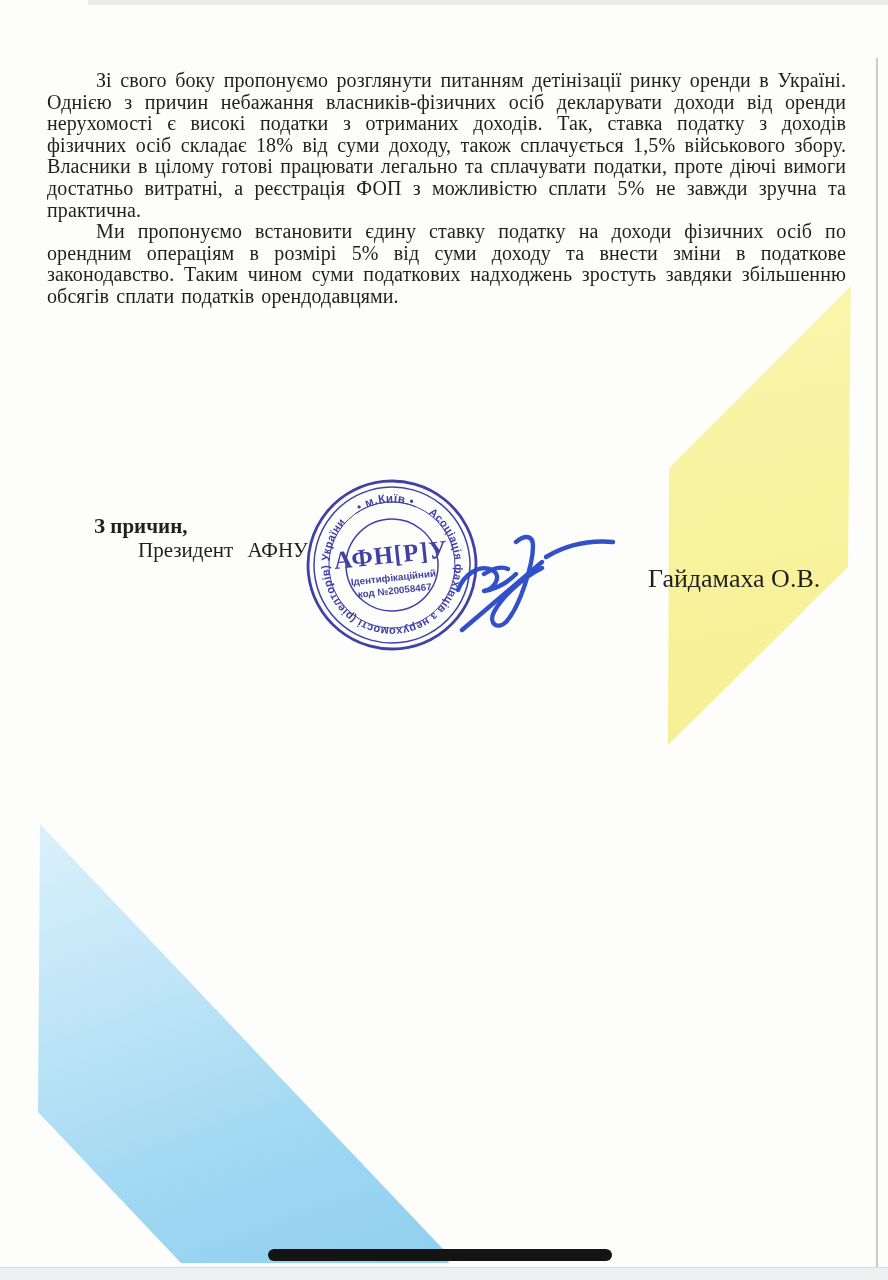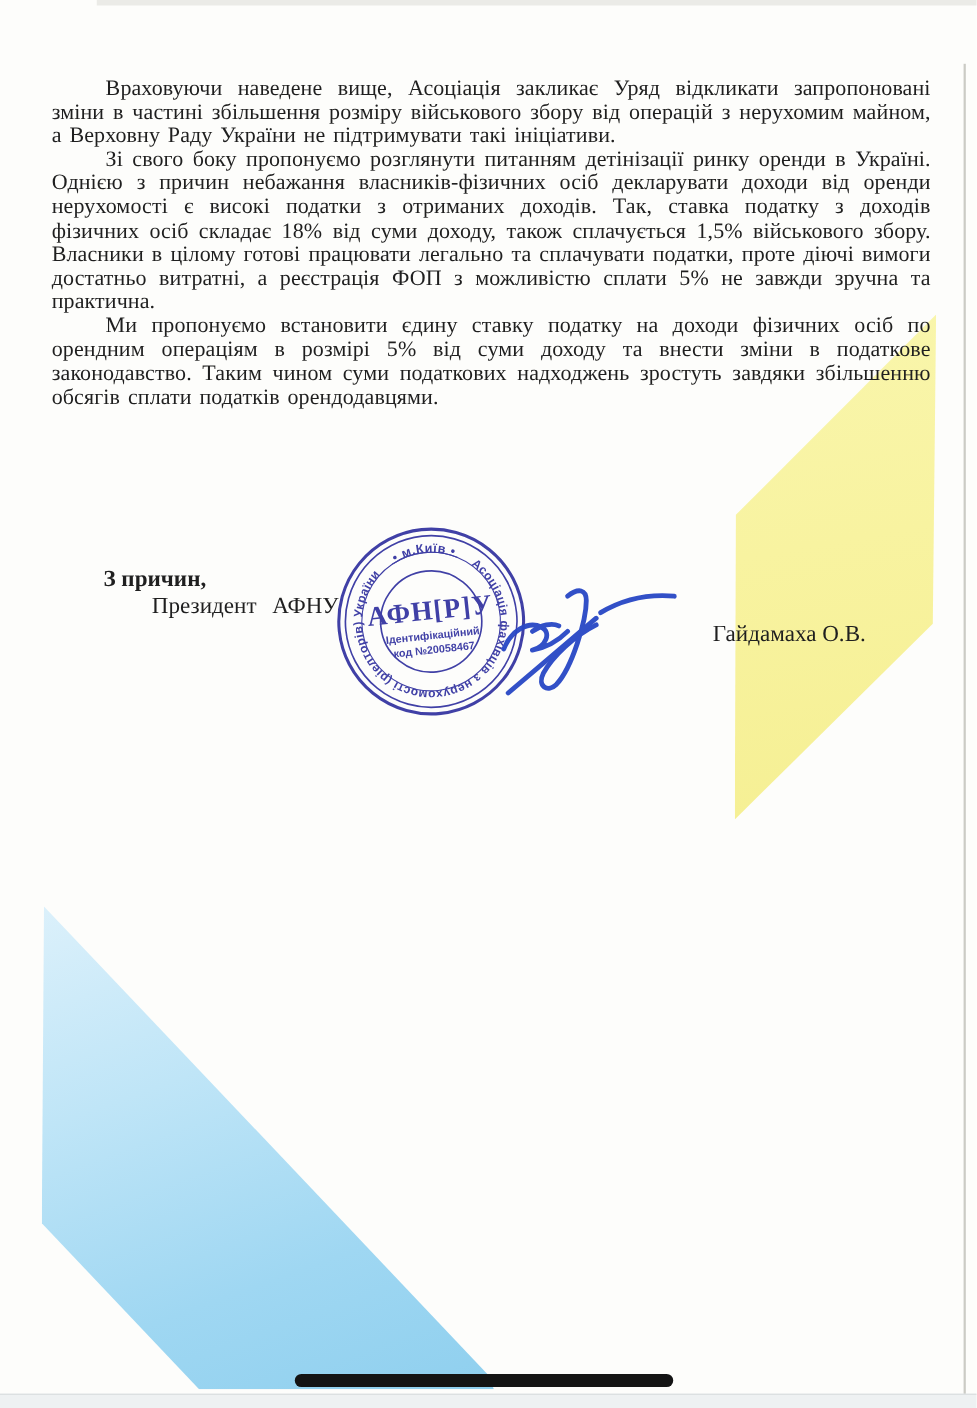--- a/index.html
+++ b/index.html
@@ -29,40 +29,39 @@
   
   .letter-body{
     position:absolute;left:47px;top:70px;width:799px;
     font-size:20px;line-height:21.6px;
     text-align:justify;letter-spacing:.1px;word-spacing:2px;
   }
   .letter-body p{margin:0;}
   .letter-body p.indent{text-indent:49px;}
   .salutation{position:absolute;left:94px;top:514px;font-size:21px;font-weight:bold;}
   .signer-title{position:absolute;left:96px;top:538px;font-size:21px;font-weight:normal;word-spacing:9px;margin-left:42px;}
-  .signer-name{position:absolute;left:648px;top:564px;font-size:21px;}
+  .signer-name{position:absolute;left:648px;top:564px;font-size:26px;}
   
   .stamp{position:absolute;left:298px;top:471px;opacity:.92;}
   .stamp *{vector-effect:non-scaling-stroke;}
   .signature{position:absolute;left:450px;top:512px;opacity:.95;}
   
   .home-bar{position:absolute;left:268px;top:1249px;width:344px;height:12px;border-radius:6px;background:#141414;}
 </style>
 </head>
 <body>
 
 <div class="page">
 
   <div class="top-band"></div>
   <div class="yellow-shape"></div>
   <div class="blue-shape"></div>
   <div class="edge-line"></div>
 
   <div class="letter-body">
-    <p class="para indent">Враховуючи наведене вище, Асоціація закликає Уряд відкликати запропоновані зміни в частині збільшення розміру військового збору від операцій з нерухомим майном, а Верховну Раду України не підтримувати такі ініціативи.</p>
     <p class="para indent">Зі свого боку пропонуємо розглянути питанням детінізації ринку оренди в Україні. Однією з причин небажання власників-фізичних осіб декларувати доходи від оренди нерухомості є високі податки з отриманих доходів. Так, ставка податку з доходів фізичних осіб складає 18% від суми доходу, також сплачується 1,5% військового збору. Власники в цілому готові працювати легально та сплачувати податки, проте діючі вимоги достатньо витратні, а реєстрація ФОП з можливістю сплати 5% не завжди зручна та практична.</p>
     <p class="para indent">Ми пропонуємо встановити єдину ставку податку на доходи фізичних осіб по орендним операціям в розмірі 5% від суми доходу та внести зміни в податкове законодавство. Таким чином суми податкових надходжень зростуть завдяки збільшенню обсягів сплати податків орендодавцями.</p>
   </div>
 
   <div class="salutation">З причин,</div>
   <div class="signer-title">Президент АФНУ</div>
   <div class="signer-name">Гайдамаха О.В.</div>
 
   <svg class="stamp" width="188" height="188" viewBox="-94 -94 188 188">
     <g transform="rotate(-6)" fill="none" stroke="#31319f">

